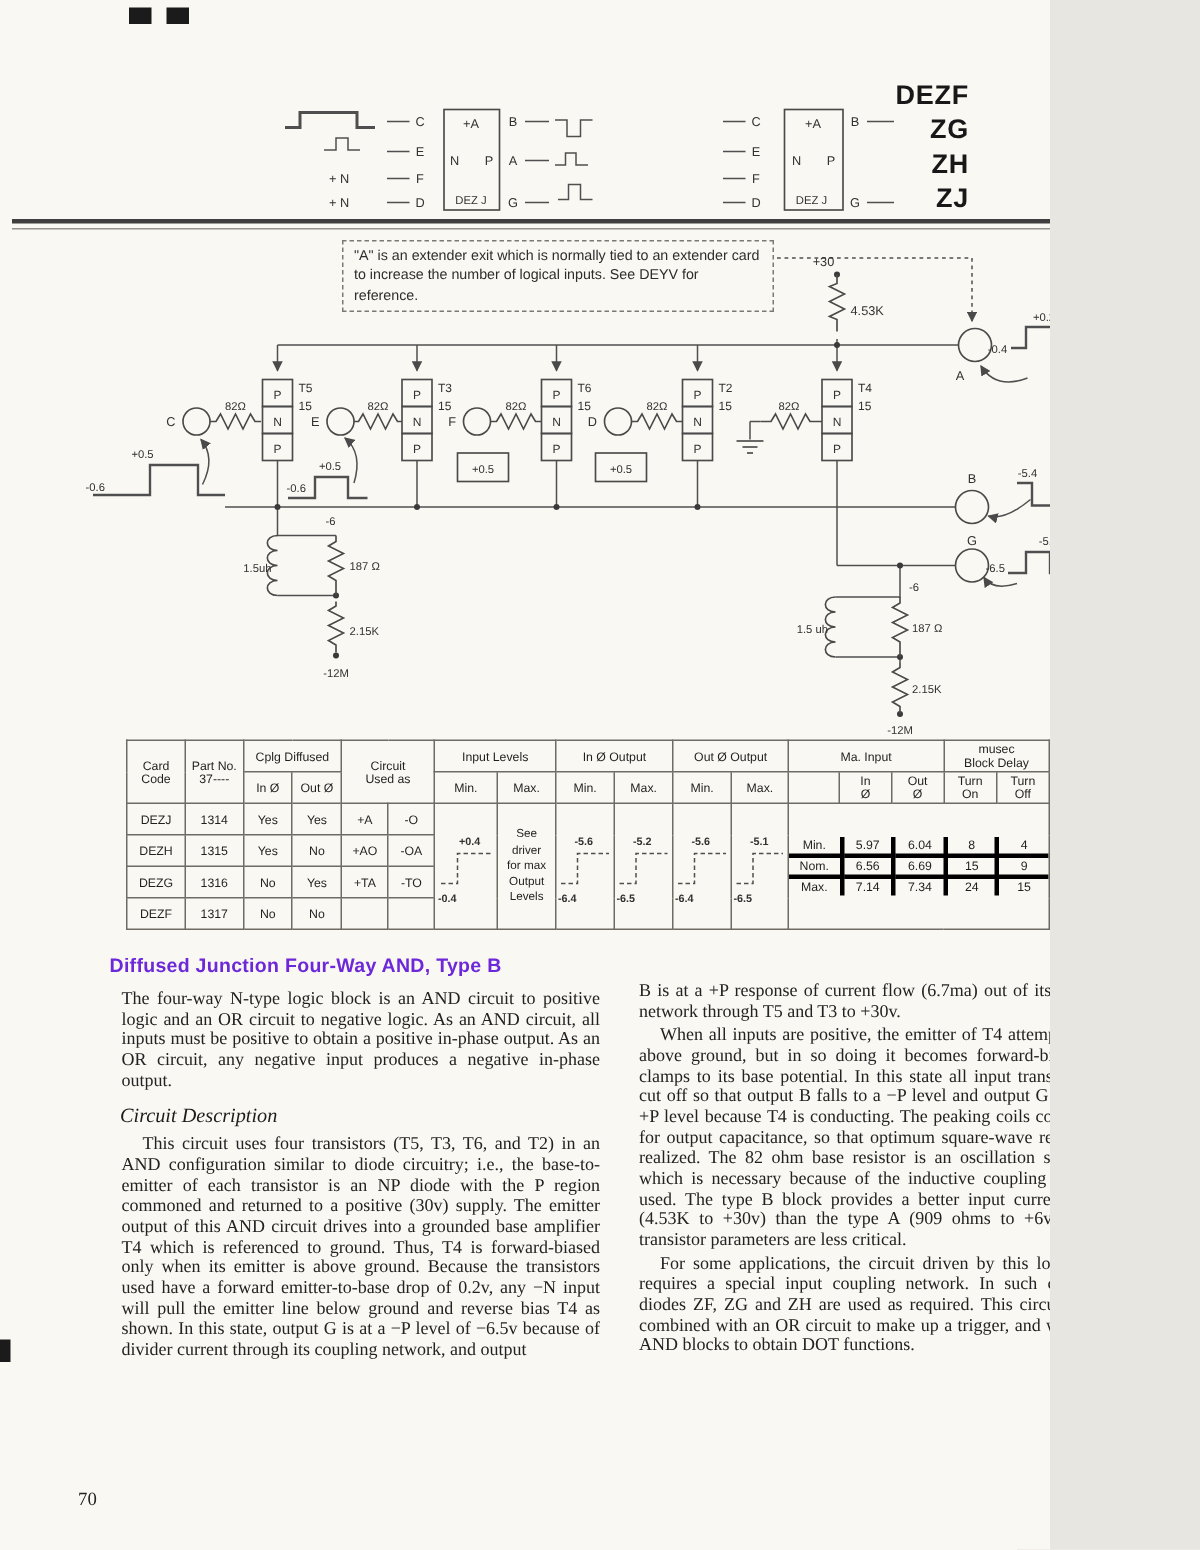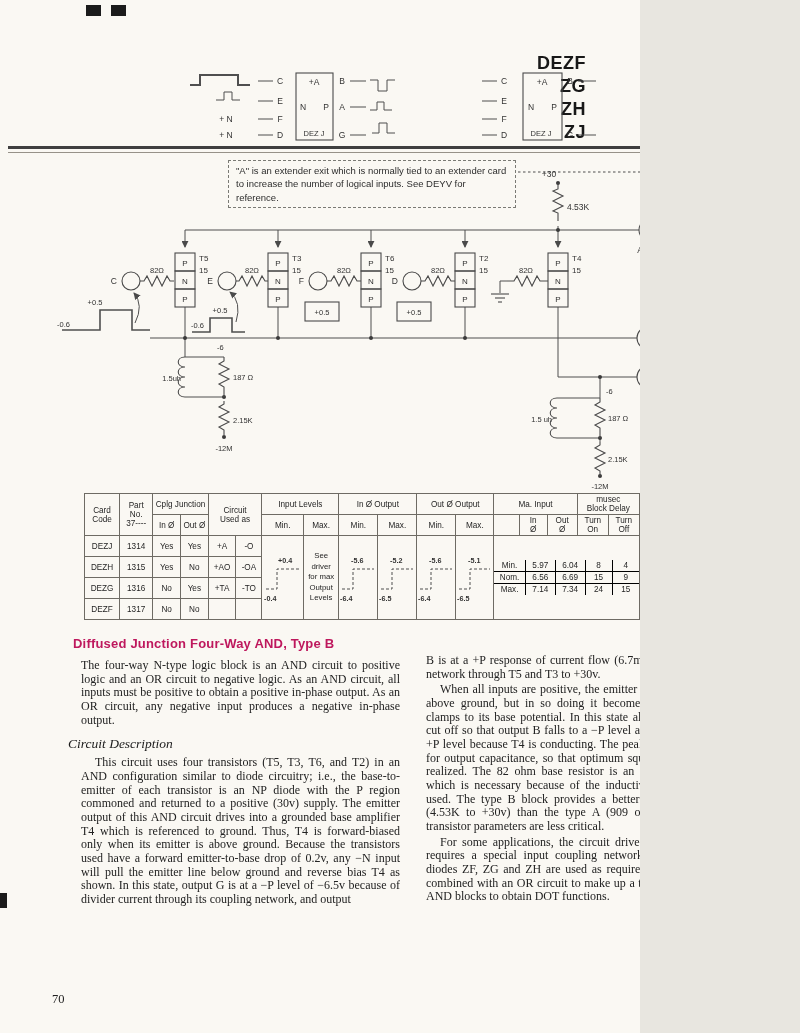--- a/index.html
+++ b/index.html
@@ -1,47 +1,47 @@
 <!DOCTYPE html>
 <html><head>
 <meta charset="utf-8">
 <style>
   html,body{margin:0;padding:0;background:#e8e6e0;}
-  .page{position:relative;width:640px;height:1033px;background:#faf8f3;overflow:hidden;
+  .page{position:relative;width:700px;height:1033px;background:#faf8f3;overflow:hidden;
         font-family:"Liberation Serif",serif;color:#222;}
   .mark{position:absolute;background:#1b1b1b;}
   .model-codes{position:absolute;right:54px;top:52px;text-align:right;
     font:bold 18px "Liberation Sans",sans-serif;color:#181818;line-height:23px;letter-spacing:.5px;}
   .rule{position:absolute;left:8px;top:146px;width:786px;height:3px;
     border-top:3px solid #3f3f3f;border-bottom:1px solid #979289;}
   svg text{font-family:"Liberation Sans",sans-serif;fill:#323232;}
   .logic-svg{position:absolute;left:170px;top:58px;}
   .schem-svg{position:absolute;left:55px;top:150px;}
   .wire{stroke:#4f4f4f;stroke-width:1;fill:none;}
   .comp{stroke:#4a4a4a;stroke-width:1.1;fill:none;}
   .dot{fill:#3a3a3a;stroke:none;}
   .note{position:absolute;left:228px;top:160px;width:272px;border:1px dashed #7a7a74;
     background:#faf8f3;padding:3px 7px;font:9.5px/1.42 "Liberation Sans",sans-serif;color:#2d2d2d;}
   .spec-table{position:absolute;left:84px;top:493px;border-collapse:collapse;
     font:8.2px "Liberation Sans",sans-serif;color:#1f1f1f;}
   .spec-table th,.spec-table td{border:1px solid #6e6b64;padding:1px 2px;text-align:center;
     vertical-align:middle;font-weight:normal;white-space:pre-line;}
   .spec-table td.wf{padding:0;vertical-align:top;font-weight:bold;}
   .ma-tbl{border-collapse:collapse;width:100%;height:100%;font:8.2px "Liberation Sans",sans-serif;}
-  .ma-tbl td{border:1px solid #000000;}
+  .ma-tbl td{border:3px solid #000000;}
   .ma-tbl tr:first-child td{border-top:none;} .ma-tbl td:first-child{border-left:none;}
   .ma-tbl tr:last-child td{border-bottom:none;} .ma-tbl td:last-child{border-right:none;}
   .see{font-size:7.8px;text-align:left;vertical-align:top;line-height:1.35;}
   .art-head{position:absolute;left:73px;top:636px;font:bold 13px "Liberation Sans",sans-serif;
-    color:#be185d;letter-spacing:.2px;}
+    color:#6d28d9;letter-spacing:.2px;}
   .col{position:absolute;width:332px;font:12px/1.14 "Liberation Serif",serif;
     text-align:justify;color:#222;}
   .col p{margin:0 0 2px 13px;}
   .col p.ind{text-indent:14px;}
-  .subhead{font:italic 13.5px "Liberation Serif",serif;margin:9px 0 4px 0;color:#1c1c1c;}
+  .subhead{font:italic 13.5px "Liberation Serif",serif;margin:9px 0 4px 12px;color:#1c1c1c;}
   .pagenum{position:absolute;left:52px;top:992px;font:12.5px "Liberation Serif",serif;color:#222;}
 </style>
 </head>
 <body>
 
 <div class="page">
 
   <div class="mark" style="left:86px;top:5px;width:15px;height:11px;"></div>
   <div class="mark" style="left:111px;top:5px;width:15px;height:11px;"></div>
   <div class="mark" style="left:0;top:893px;width:7px;height:15px;"></div>
@@ -331,21 +331,21 @@
         <col style="width:36px">
         <col style="width:36px">
         <col style="width:36px">
     </colgroup>
     <thead>
       <tr>
         <th rowspan="2">Card
 Code</th>
         <th rowspan="2">Part No.
 37----</th>
-        <th colspan="2">Cplg Junction</th>
+        <th colspan="2">Cplg Diffused</th>
         <th colspan="2" rowspan="2">Circuit
 Used as</th>
         <th colspan="2">Input Levels</th>
         <th colspan="2">In Ø  Output</th>
         <th colspan="2">Out Ø  Output</th>
         <th colspan="3">Ma. Input</th>
         <th colspan="2">musec
 Block Delay</th>
       </tr>
       <tr>

